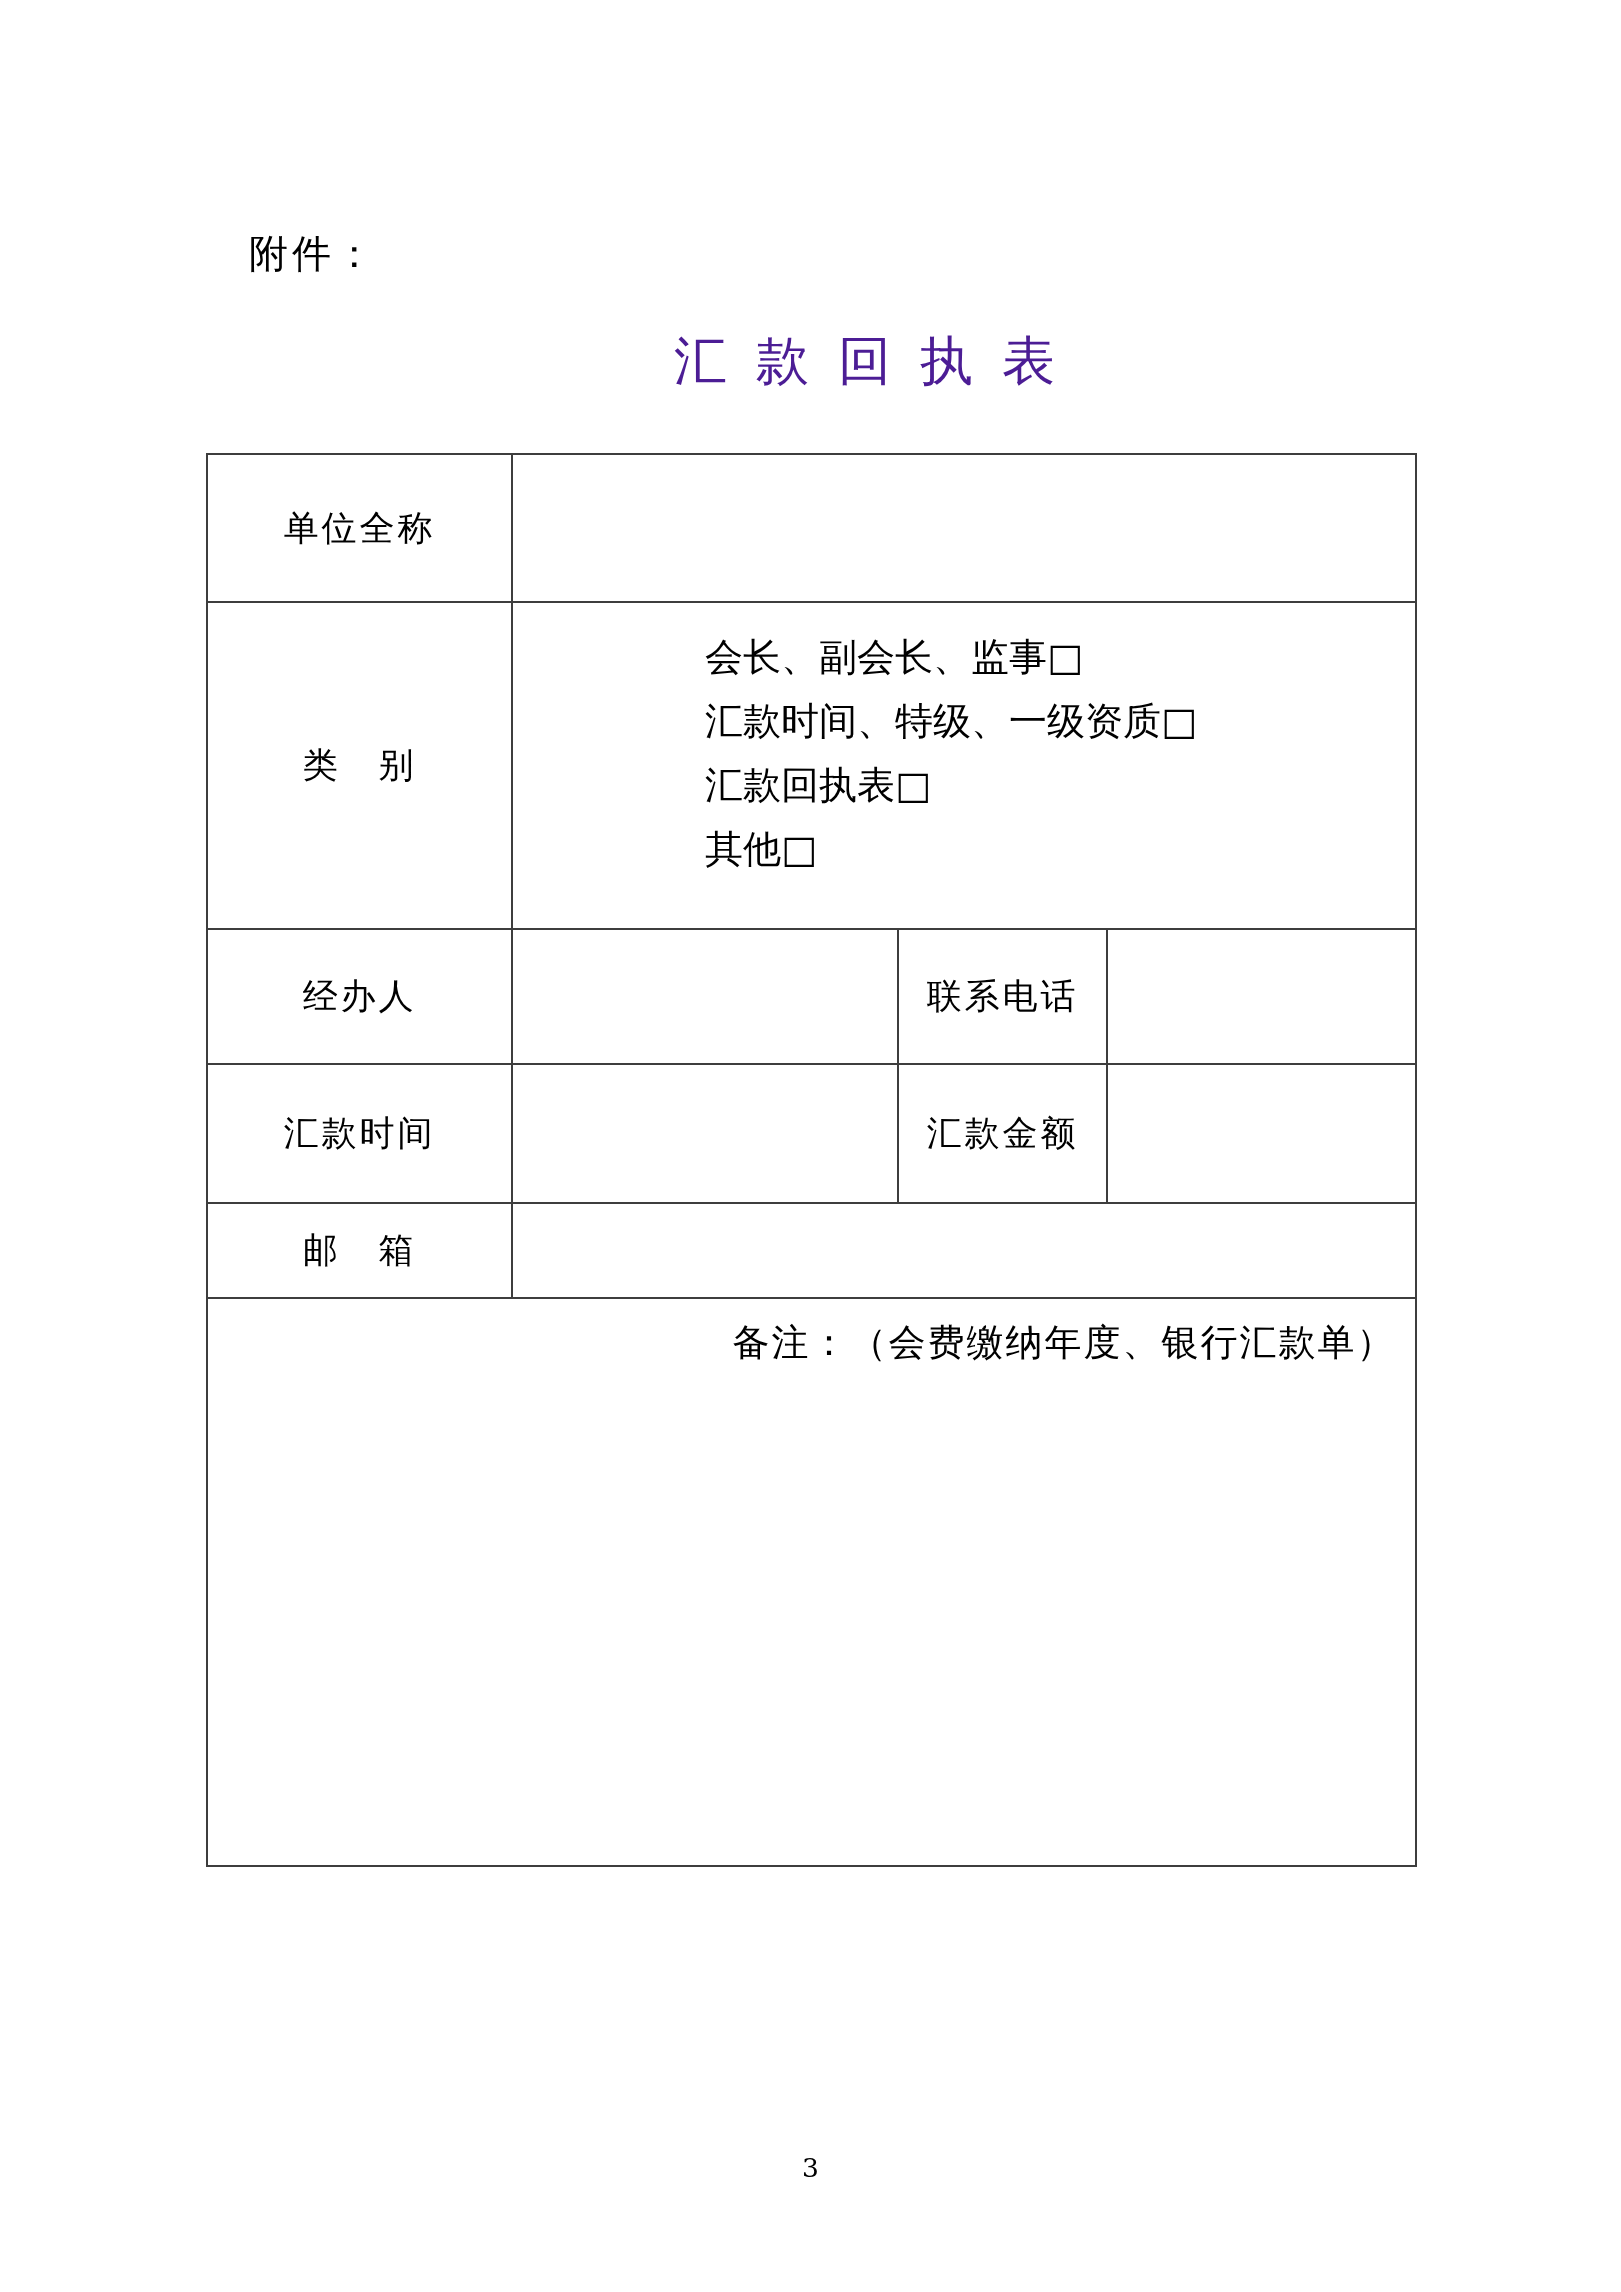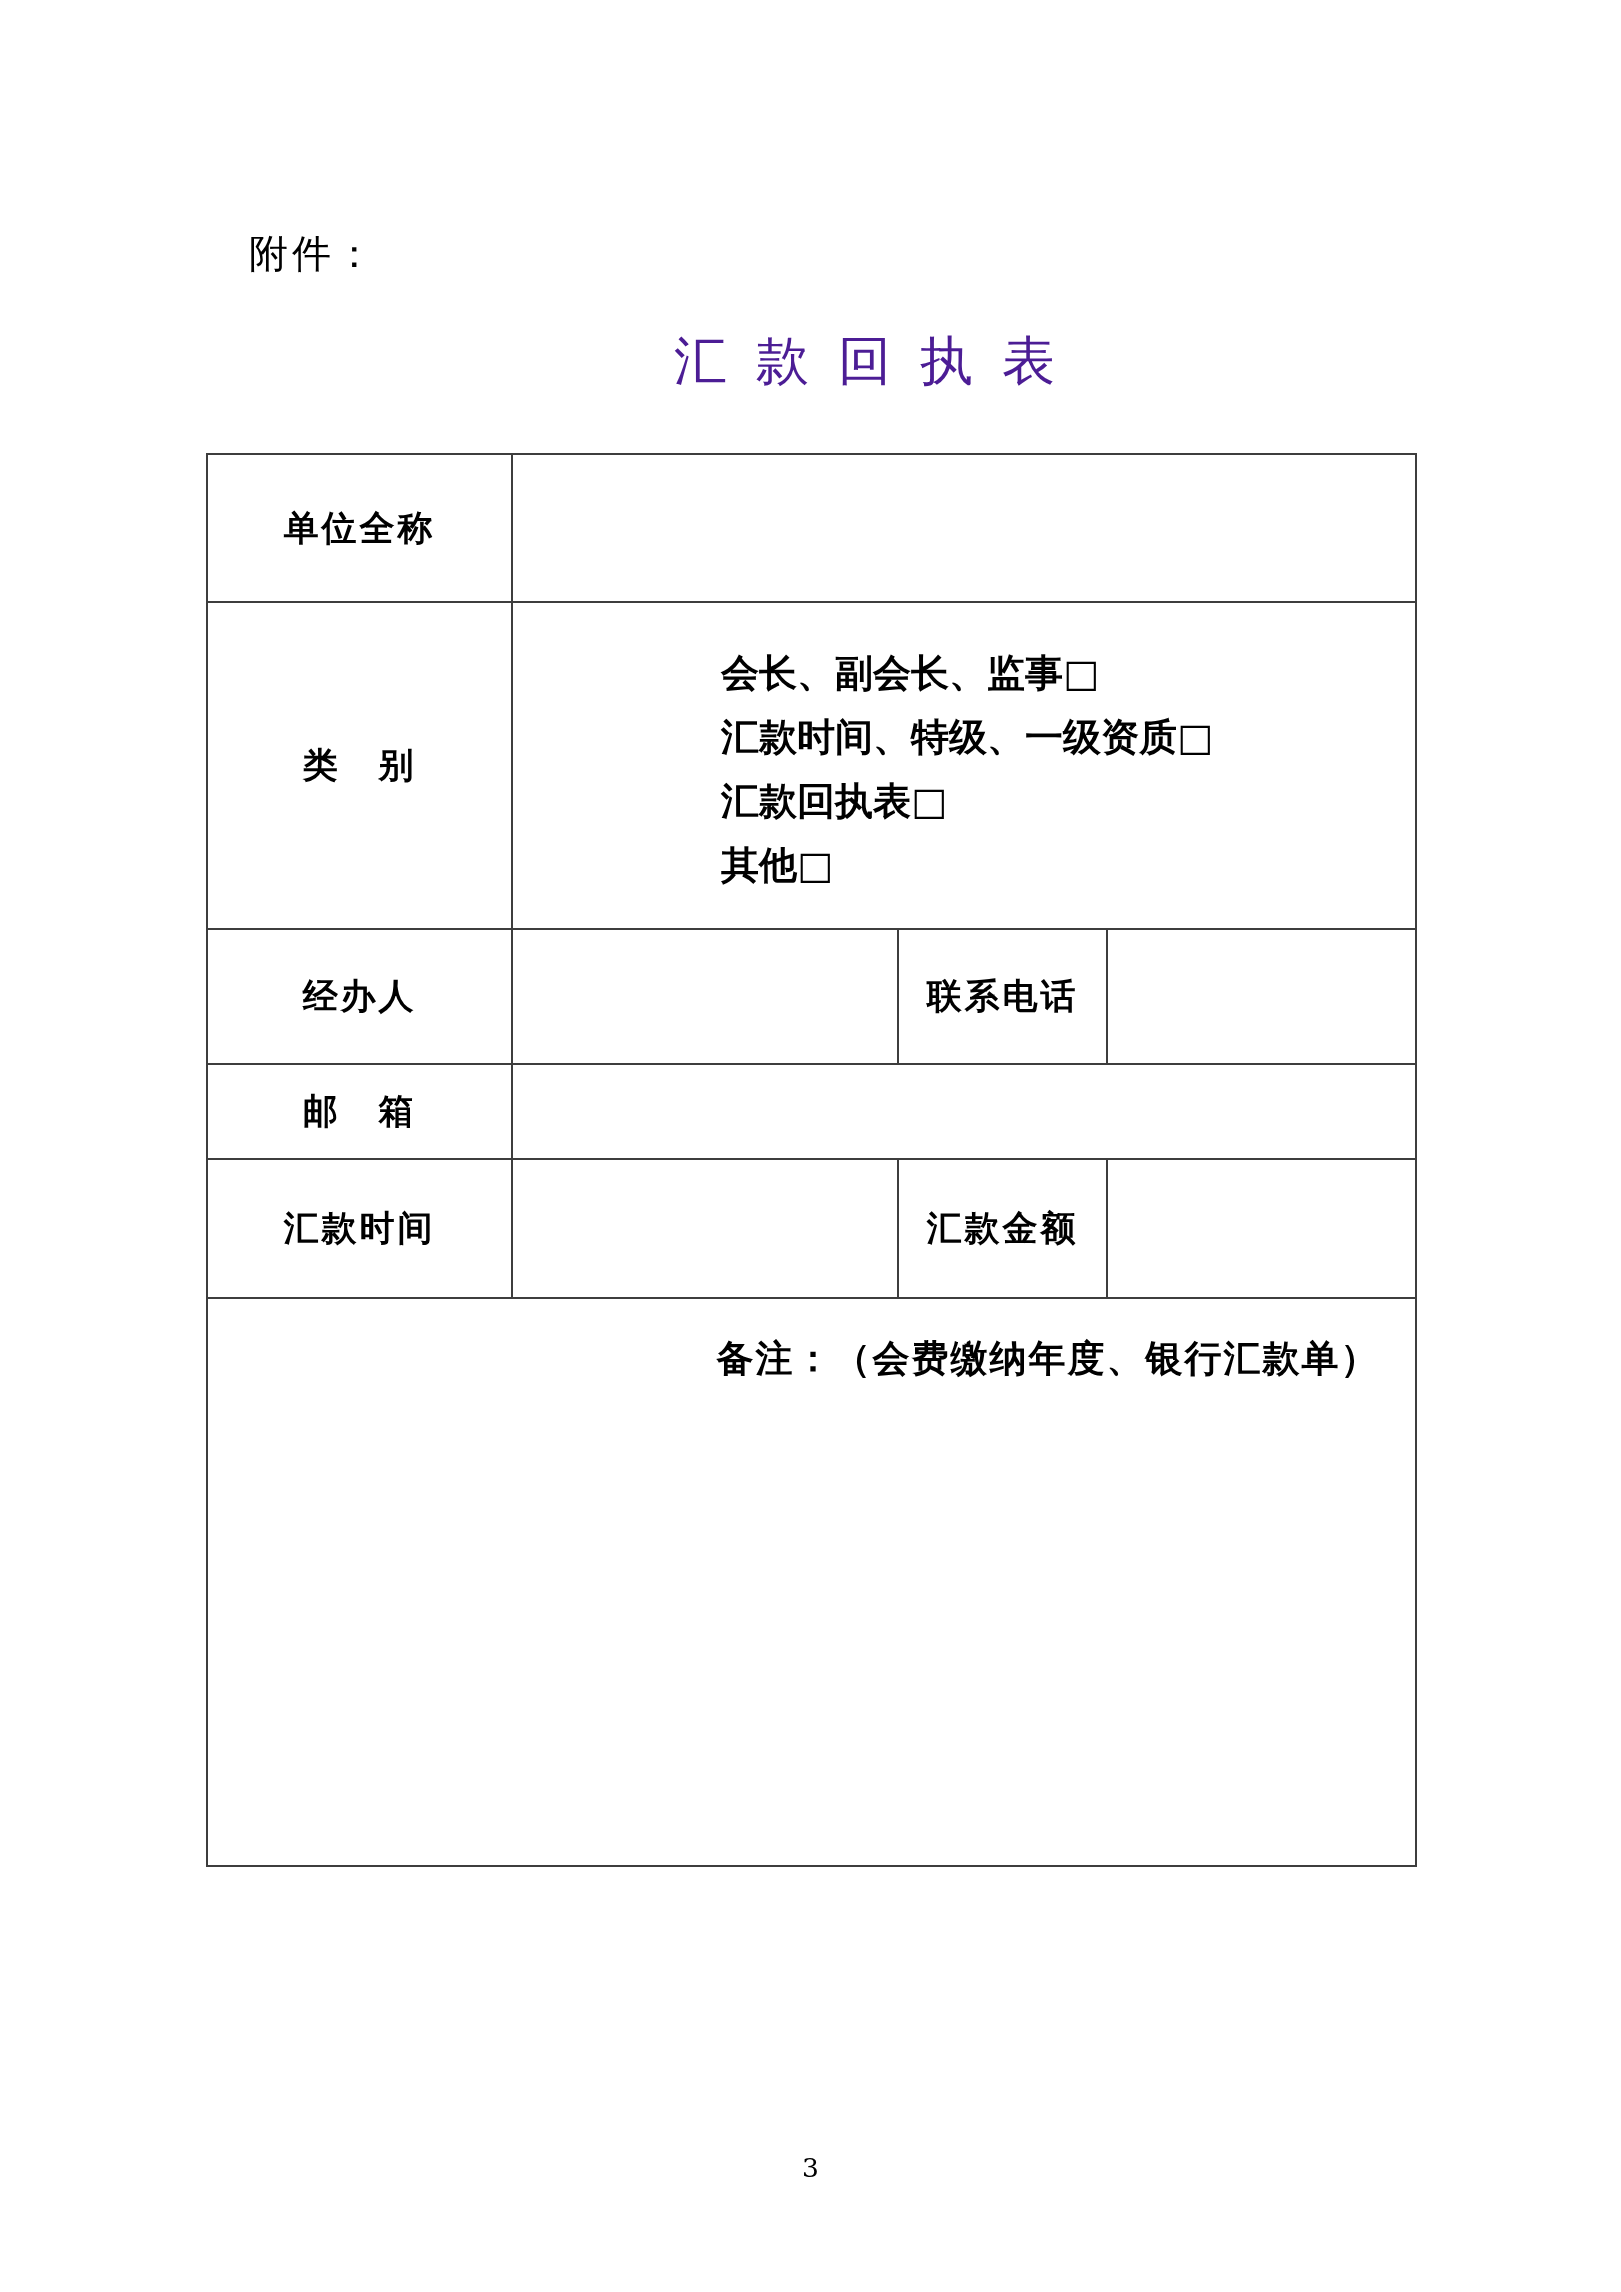--- a/index.html
+++ b/index.html
@@ -44,25 +44,24 @@
   table.form {
     position: absolute;
     left: 206px;
     top: 453px;
     width: 1209px;
     border-collapse: collapse;
     table-layout: fixed;
   }
   table.form td {
     border: 2px solid #3d3d3d;
-    padding: 16px;
+    padding: 0;
     font-size: 35px;
     color: #000000;
     background: #ffffff;
-    font-weight: bold;
   }
   td.label-cell {
     text-align: center;
     vertical-align: middle;
     letter-spacing: 2.9px;
   }
   td.value-cell {
     vertical-align: middle;
   }
   td.options-cell {
@@ -132,30 +131,30 @@
     </tr>
 
 
     <tr style="height:135px">
       <td class="label-cell">经办人</td>
       <td class="value-cell"></td>
       <td class="label-cell">联系电话</td>
       <td class="value-cell"></td>
     </tr>
 
-    <tr style="height:95px">
-      <td class="label-cell">邮　箱</td>
-      <td class="value-cell" colspan="3"></td>
-    </tr>
-
     <tr style="height:139px">
       <td class="label-cell">汇款时间</td>
       <td class="value-cell"></td>
       <td class="label-cell">汇款金额</td>
       <td class="value-cell"></td>
+    </tr>
+
+    <tr style="height:95px">
+      <td class="label-cell">邮　箱</td>
+      <td class="value-cell" colspan="3"></td>
     </tr>
 
     <tr style="height:568px">
       <td class="remark-cell" colspan="4">
         <div class="remark-text">备注：（会费缴纳年度、银行汇款单）</div>
       </td>
     </tr>
   </tbody>
     </table>
 

